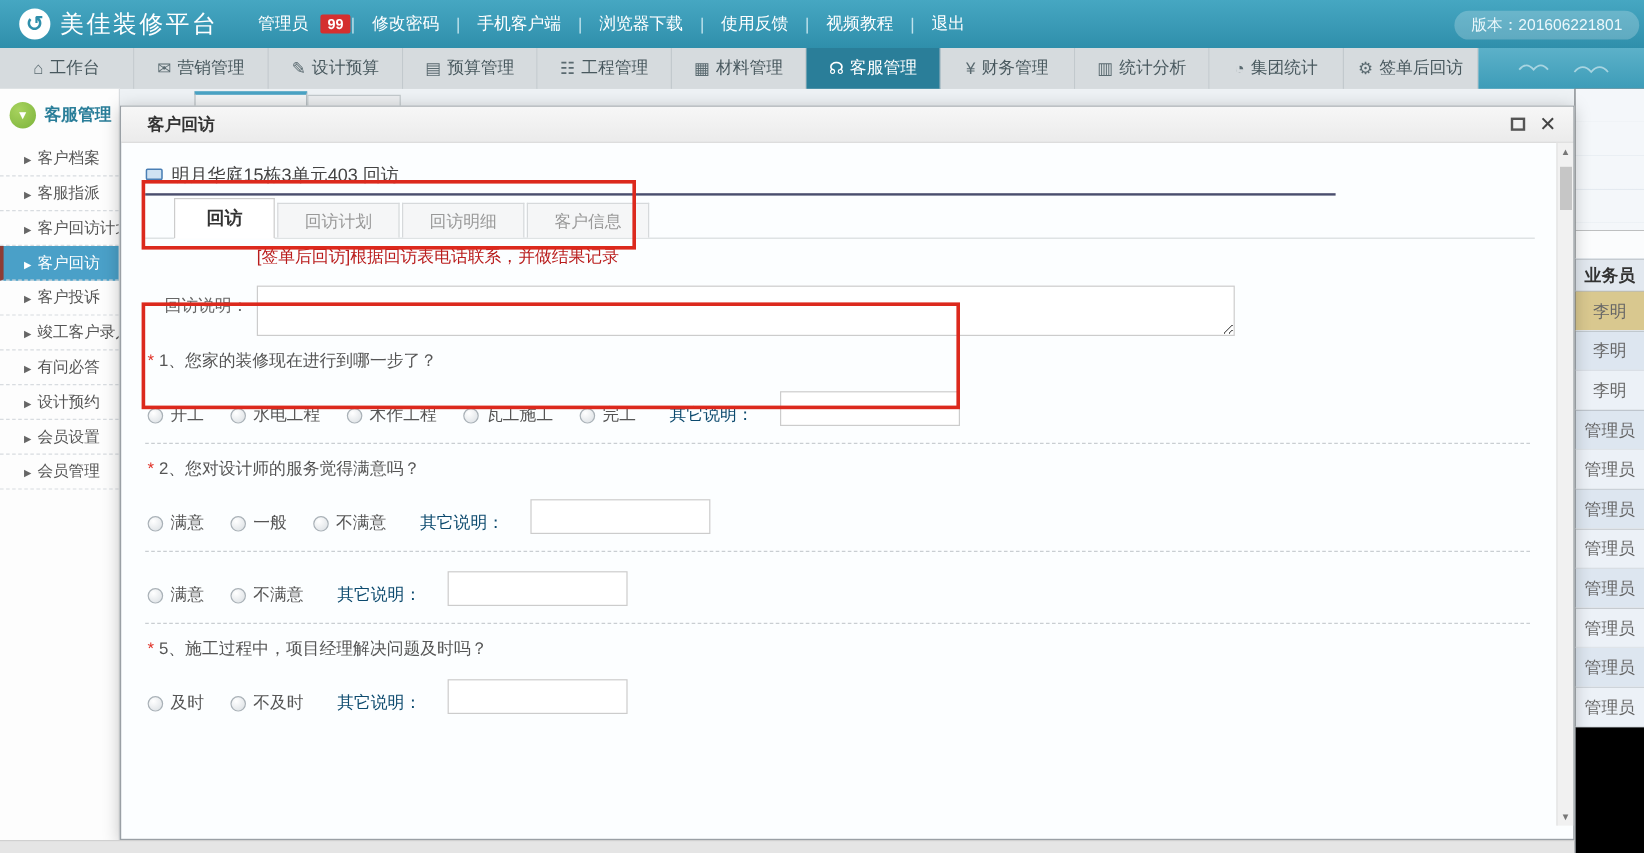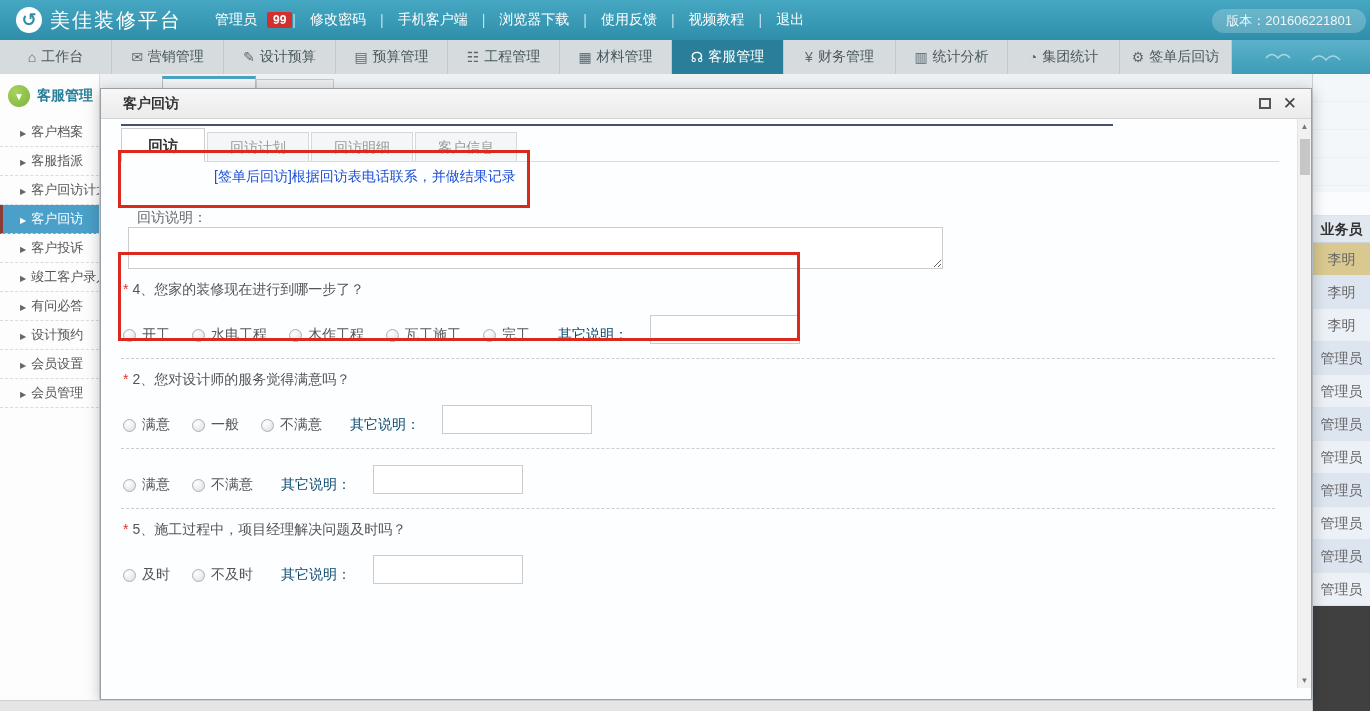--- a/index.html
+++ b/index.html
@@ -45,21 +45,21 @@
   .sb-item.active { background:#4aa0c8; color:#fff; border-left:3px solid #8d3c35; padding-left:17px; }
   .sb-item.active .sb-arrow { color:#fff; }
 
   
   .bg-tab1 { position:absolute; left:162px; top:76px; width:94px; height:20px; background:#f2f4f5;
     border:1px solid #b9c0c4; border-top:3px solid #4aa3c4; z-index:1; }
   .bg-tab2 { position:absolute; left:256px; top:79px; width:78px; height:17px; background:#eceef0;
     border:1px solid #c4cacd; z-index:1; }
 
   
-  .rightcol { position:absolute; left:1312px; top:74px; width:58px; bottom:0; background:#404040;
+  .rightcol { position:absolute; left:1312px; top:74px; width:58px; bottom:0; background:#000000;
     border-left:1px solid #c9d0d6; z-index:1; }
   .rc-toplines { height:118px; background:repeating-linear-gradient(180deg,#f4f7fa 0,#f4f7fa 27px,#e3e9ef 28px); }
   .rc-empty { height:24px; background:#fbfcfd; border-bottom:1px solid #dfe4e9; }
   .rc-header { height:27px; line-height:27px; text-align:center; font-size:14px; font-weight:bold; color:#333;
     background:#e2e8ef; border-bottom:1px solid #cdd4db; }
   .rc-row { height:33px; line-height:33px; text-align:center; font-size:14px; color:#666;
     border-bottom:1px solid #dfe4e9; cursor:pointer; }
   .rc-row.tan { background:#d9c88f; }
   .rc-row.odd { background:#dde6f0; }
   .rc-row.even { background:#ecf1f7; }
@@ -73,29 +73,29 @@
   .modal-controls { margin-left:auto; display:flex; align-items:center; gap:12px; padding-right:14px; }
   .max-icon { width:12px; height:11px; border:2px solid #555; cursor:pointer; }
   .close-icon { font-size:17px; color:#444; cursor:pointer; line-height:1; }
 
   .modal-body { position:absolute; left:0; top:30px; right:14px; bottom:0; padding:0 18px 0 20px; overflow:hidden; }
 
   .subject-row { display:flex; align-items:center; gap:7px; margin-top:18px; }
   .subject-text { font-size:15px; color:#444; }
   .subject-line { height:2px; background:#4a4e6e; width:992px; margin-top:5px; }
 
-  .form-tabs { display:flex; align-items:flex-end; border-bottom:1px solid #d8dcde; margin-top:2px; height:34px; }
+  .form-tabs { display:flex; align-items:flex-end; border-bottom:1px solid #d8dcde; margin-top:2px; height:34px;padding-left:24px; }
   .ftab { cursor:pointer; }
   .ftab.active { font-size:15px; font-weight:bold; color:#333; background:#fff; border:1px solid #ccc;
     border-bottom:1px solid #fff; padding:0 26px; height:34px; line-height:34px; margin-bottom:-1px; }
   .ftab.plain { font-size:14px; color:#999; background:#f5f6f7; border:1px solid #d6d9db; border-bottom:none;
     padding:0 22px; height:29px; line-height:29px; margin-left:2px; }
 
-  .note-text { margin:6px 0 15px 93px; font-size:14px; color:#1d4ed8; }
-  .desc-row { display:flex; margin-top:2px;flex-direction:column; }
+  .note-text { margin:6px 0 15px 93px; font-size:14px; color:#b91c1c; }
+  .desc-row { display:flex; margin-top:2px; }
   .desc-label { width:86px; text-align:right; font-size:14px; color:#666; padding-top:8px; }
   .desc-textarea { margin-left:7px; width:815px; height:42px; border:1px solid #ccc; background:#fff;
     resize:both; font:13px "Liberation Sans",sans-serif; color:#333; padding:4px 6px; }
 
   .questions { margin-top:4px; }
   .q-title { font-size:14px; color:#555; margin:12px 0 0 2px; }
   .req { color:#e03026; margin-right:4px; }
   .q-options { display:flex; align-items:flex-end; gap:22px; margin:16px 0 14px 2px; }
   .opt { display:inline-flex; align-items:center; gap:6px; font-size:14px; color:#555; cursor:pointer; }
   .radio { width:13px; height:13px; border-radius:50%; border:1px solid #a9b1b7;
@@ -253,39 +253,46 @@
   <div class="modal">
     <div class="modal-header">
       <div class="modal-title">客户回访</div>
       <div class="modal-controls">
         <div class="max-icon"></div>
         <div class="close-icon">✕</div>
       </div>
     </div>
 
     <div class="modal-body">
+      <div class="subject-row">
+        <svg class="monitor-icon" width="15" height="13" viewBox="0 0 15 13">
+          <rect x="1" y="1" width="13" height="8.5" rx="1" fill="#cfe2f2" stroke="#4a7fb5" stroke-width="1.3"></rect>
+          <rect x="4.5" y="10.5" width="6" height="1.6" fill="#4a7fb5"></rect>
+        </svg>
+        <span class="subject-text">明月华庭15栋3单元403 回访</span>
+      </div>
       <div class="subject-line"></div>
 
       <div class="form-tabs">
           <div class="ftab active">回访</div>
           <div class="ftab plain">回访计划</div>
           <div class="ftab plain">回访明细</div>
           <div class="ftab plain">客户信息</div>
         </div>
 
       <div class="note-text">[签单后回访]根据回访表电话联系，并做结果记录</div>
 
       <div class="desc-row">
         <div class="desc-label">回访说明：</div>
         <textarea class="desc-textarea" style=""></textarea>
       </div>
 
       <div class="questions">
           <div class="q">
-            <div class="q-title"><span class="req">*</span><span>4、您家的装修现在进行到哪一步了？</span></div>
+            <div class="q-title"><span class="req">*</span><span>1、您家的装修现在进行到哪一步了？</span></div>
             <div class="q-options">
               <label class="opt">
                 <span class="radio"></span>
                 <span>开工</span>
               </label>
               <label class="opt">
                 <span class="radio"></span>
                 <span>水电工程</span>
               </label>
               <label class="opt">

